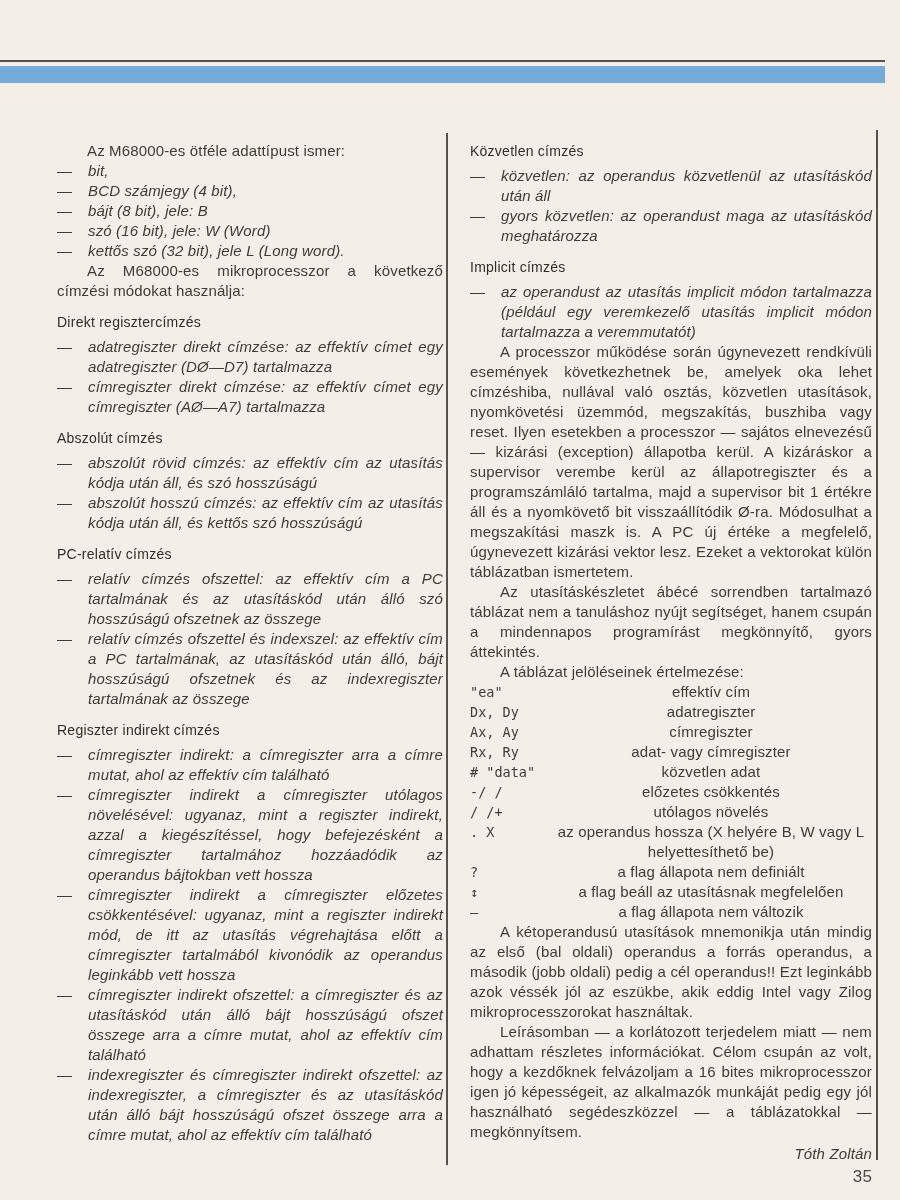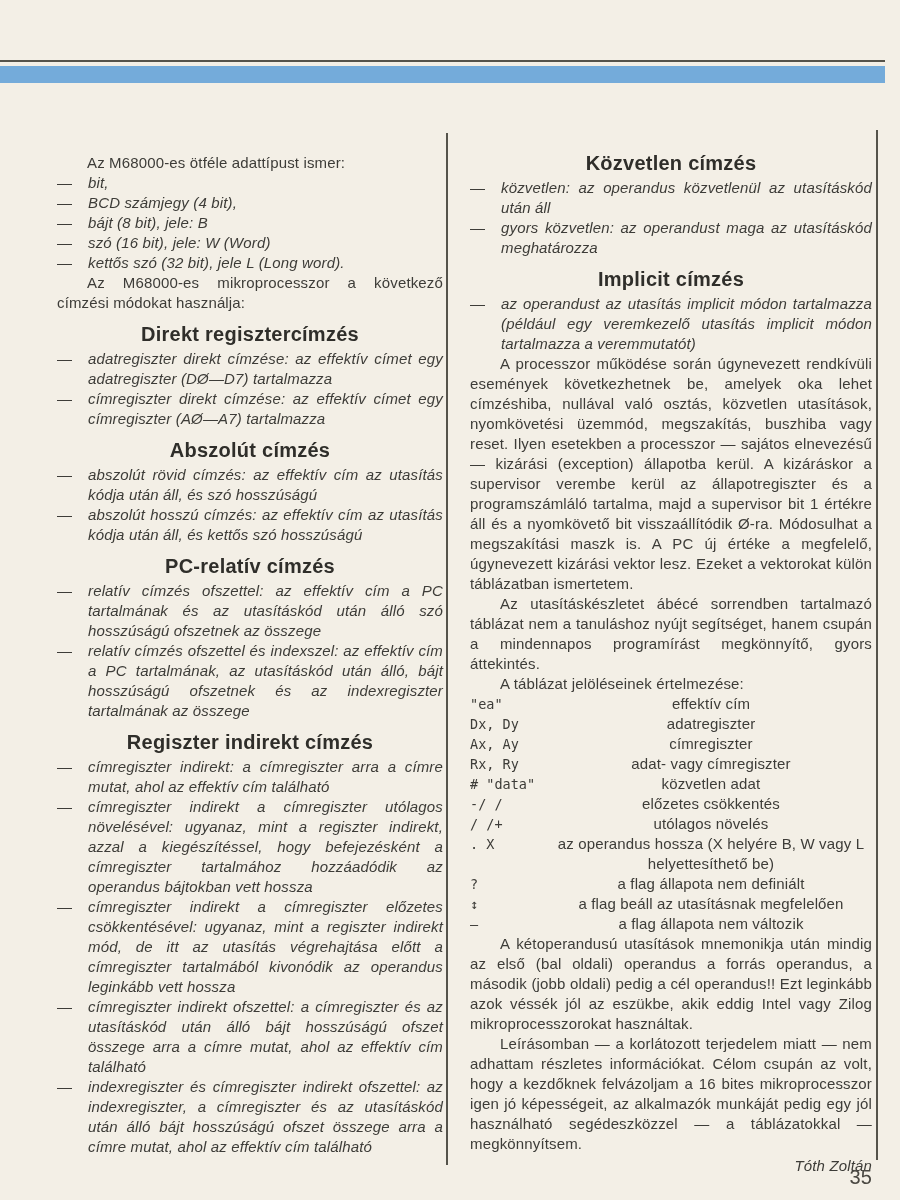--- a/index.html
+++ b/index.html
@@ -6,35 +6,35 @@
   .page{
     position:relative;width:900px;height:1200px;overflow:hidden;
     background:#f3efe6;
     font-family:"Liberation Sans", sans-serif;
     color:#3d3c38;font-size:15px;line-height:20px;letter-spacing:0.15px;
   }
   .top-rule{position:absolute;left:0;top:60px;width:885px;height:2px;background:#55534b;}
   .blue-bar{position:absolute;left:0;top:66px;width:885px;height:17px;background:#74abda;}
   .col-divider{position:absolute;left:446px;top:133px;width:2px;height:1032px;background:#55534b;}
   .right-rule{position:absolute;left:876px;top:130px;width:2px;height:1030px;background:#55534b;}
-  .content{position:absolute;top:141px;left:57px;width:815px;display:flex;margin-top:12px;}
+  .content{position:absolute;top:141px;left:57px;width:815px;display:flex;}
   .col-left{width:386px;}
   .col-right{width:402px;margin-left:27px;}
   .para{margin:0;text-indent:30px;text-align:justify;}
-  .heading{font-weight:bold;font-size:20px;color:#2f2e2a;margin:11px 0 5px;letter-spacing:0.25px;text-align:center;}
+  .heading{font-weight:normal;font-size:14px;color:#2f2e2a;margin:11px 0 5px;letter-spacing:0.25px;}
   .col-right .heading:first-child{margin-top:0;}
   .dlist{margin:0;}
   .ditem{display:flex;}
   .dash{width:31px;flex:none;}
   .dtext{flex:1;text-align:justify;font-style:italic;}
   .grow{display:flex;}
   .gsym{width:80px;flex:none;font-family:"DejaVu Sans Mono", monospace;font-size:13.5px;letter-spacing:0;white-space:pre;}
   .gmean{flex:1;text-align:center;}
   .author{margin:2px 0 0;text-align:right;font-style:italic;text-indent:0;}
-  .page-number{position:absolute;right:28px;bottom:13px;font-size:20px;color:#4a4842;}
+  .page-number{position:absolute;right:28px;bottom:13px;font-size:17px;color:#4a4842;}
 </style>
 </head>
 <body>
 
 <div class="page">
 
   <div class="top-rule"></div>
   <div class="blue-bar"></div>
   <div class="col-divider"></div>
   <div class="right-rule"></div>

